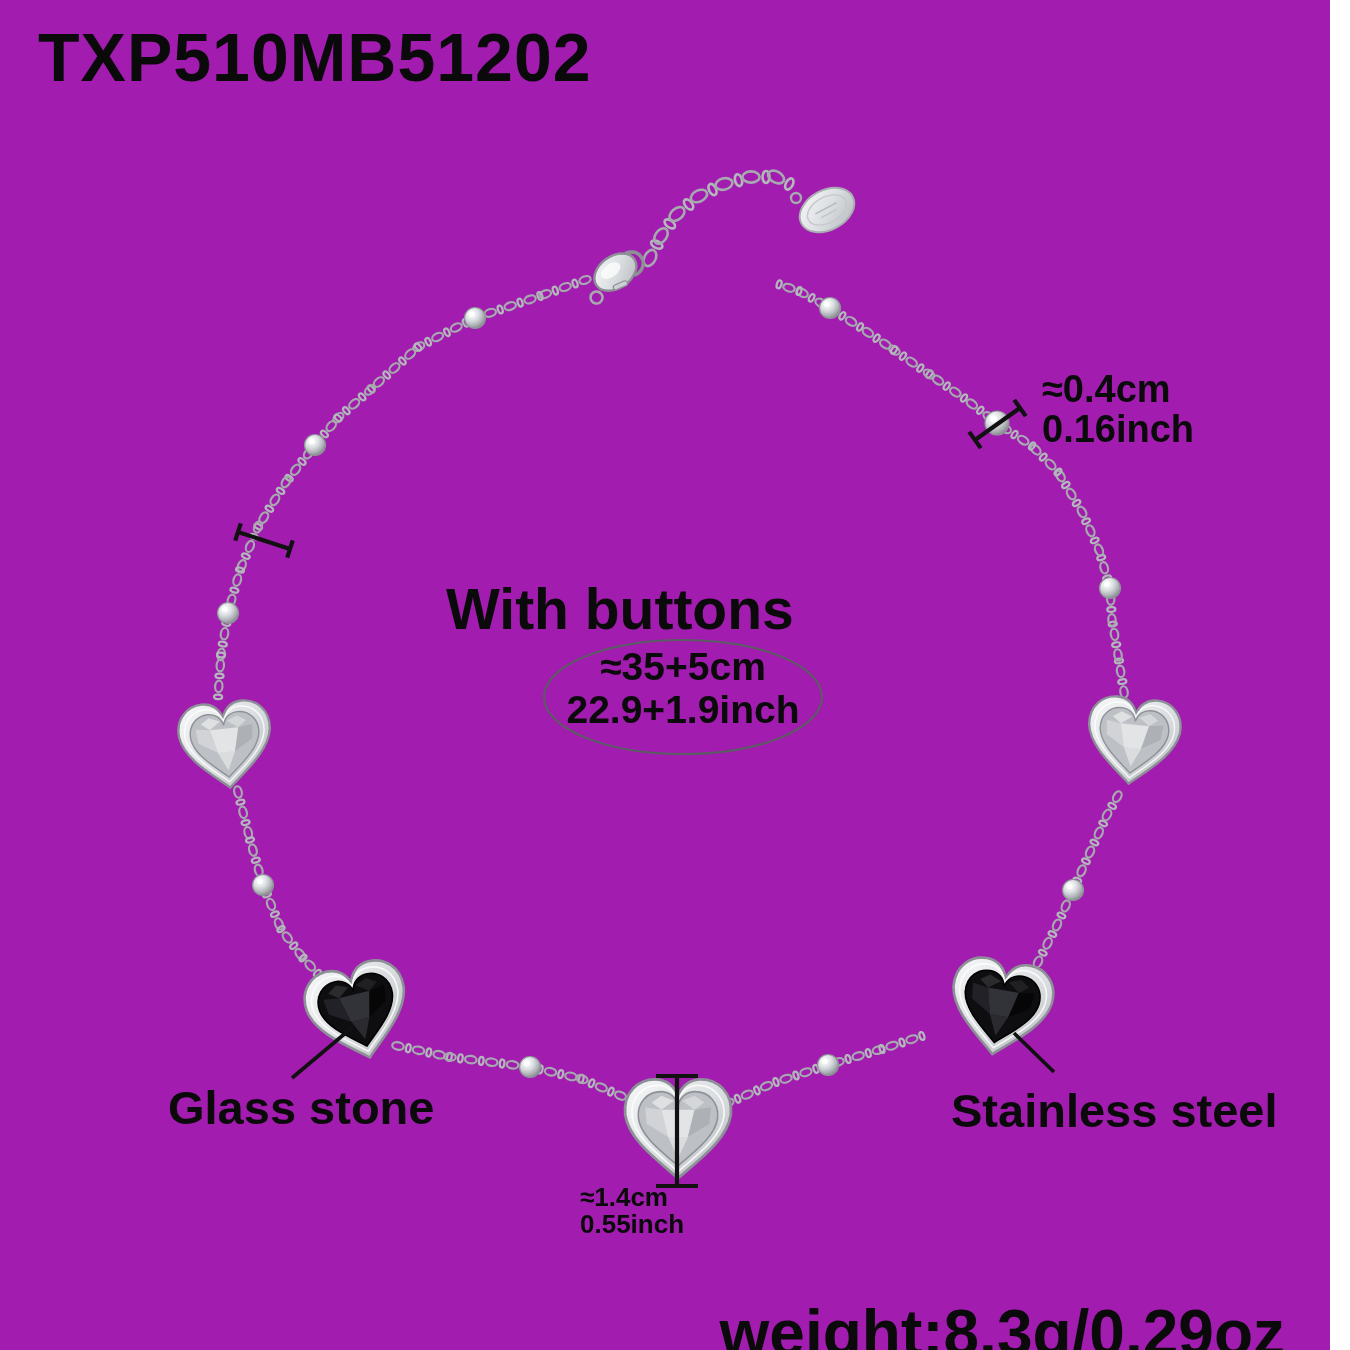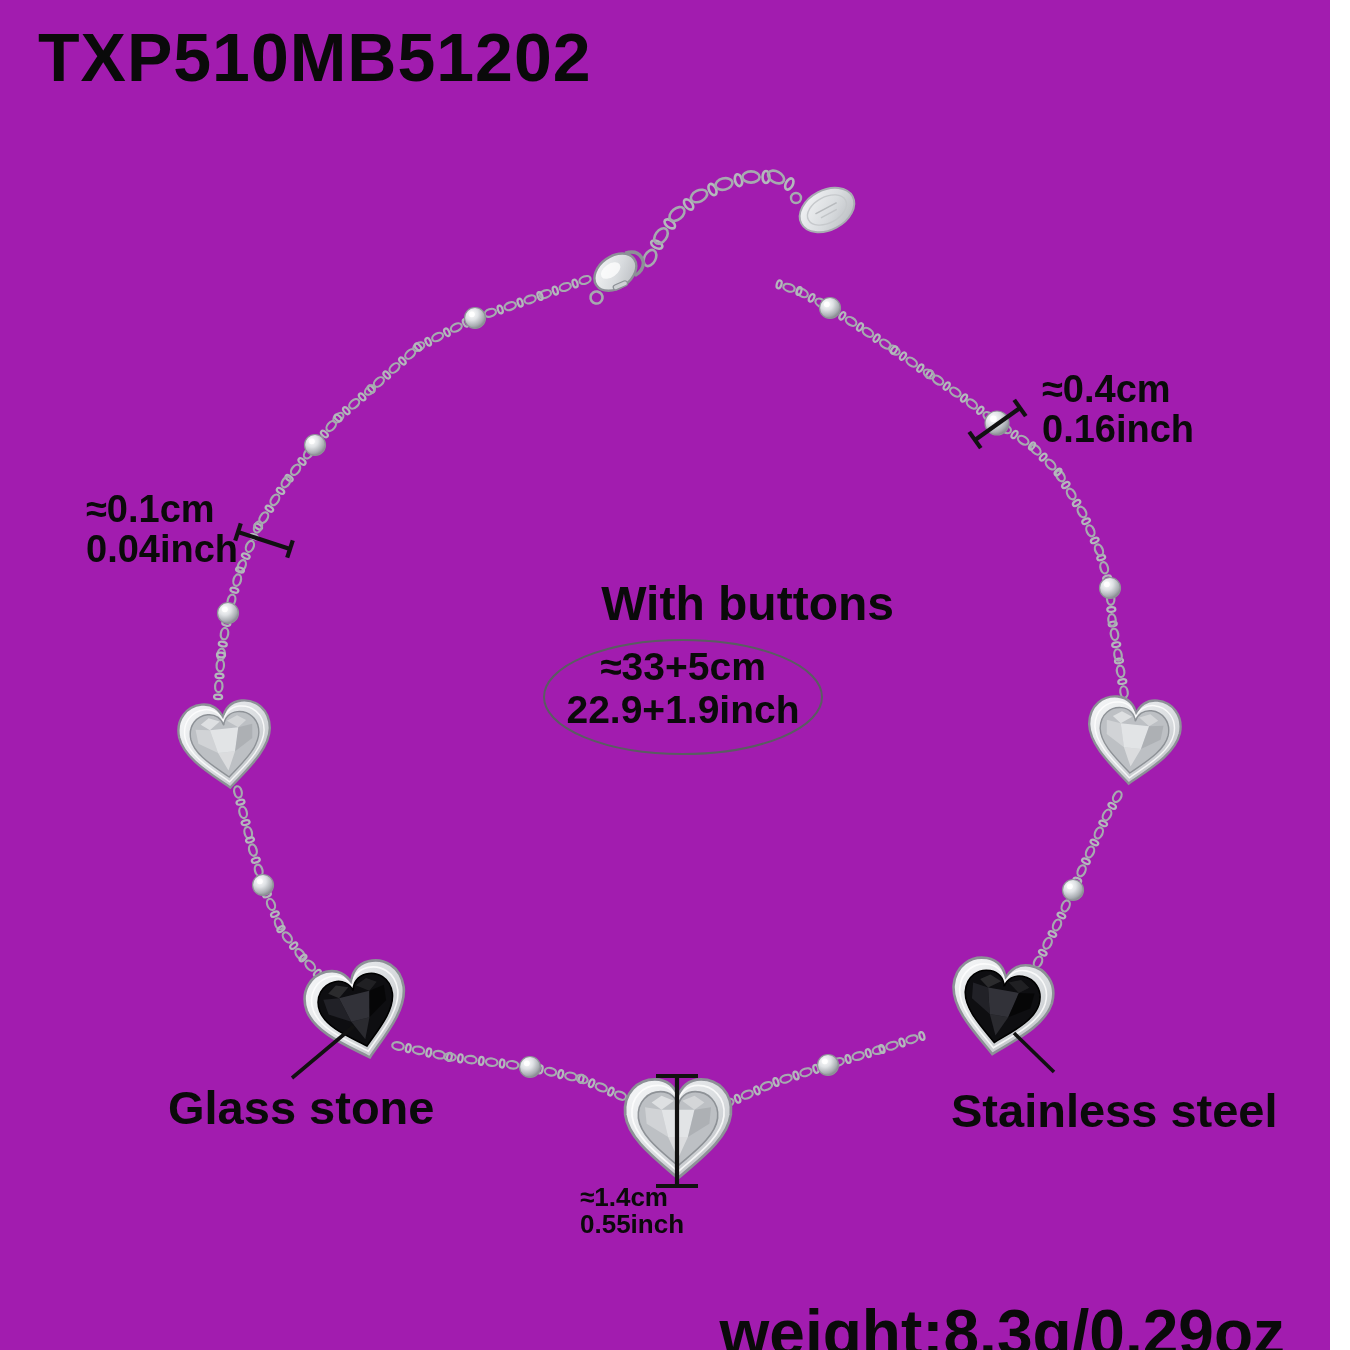--- a/index.html
+++ b/index.html
@@ -5,21 +5,21 @@
   html,body{margin:0;padding:0;background:#ffffff;}
   #stage{position:relative;width:1330px;height:1350px;background:#a21caf;overflow:hidden;
          font-family:"Liberation Sans","DejaVu Sans",sans-serif;color:#0a0a0a;text-decoration:underline;}
   #necklace-svg{position:absolute;left:0;top:0;}
   .lbl{position:absolute;font-weight:700;color:#0a0a0a;white-space:nowrap;}
   .product-code{left:38px;top:18px;font-size:68px;letter-spacing:1px;}
   .ann{font-size:38px;line-height:1.04;}
   #ann-bead{left:1042px;top:370px;}
   #ann-chain{left:86px;top:490px;}
   #ann-pendant{left:580px;top:1184px;font-size:26px;}
-  .with-heading{left:428px;top:576px;width:466px;text-align:right;font-size:48px;}
+  .with-heading{left:446px;top:576px;width:466px;text-align:left;font-size:57px;}
   .len-values{left:480px;top:646px;width:406px;text-align:center;font-size:39px;line-height:1.1;}
   #lbl-glass{left:168px;top:1080px;font-size:47px;}
   #lbl-steel{left:951px;top:1083px;font-size:47px;}
   #lbl-weight{right:45px;top:1296px;font-size:64px;}
 </style>
 </head>
 <body>
 
 <div id="stage">
 
@@ -404,29 +404,25 @@
       <ellipse cx="683" cy="697" rx="139" ry="57" fill="none" stroke="#5a5d61" stroke-width="2"></ellipse>
     </svg>
 
   <div class="lbl product-code">TXP510MB51202</div>
 
   <div class="lbl ann" id="ann-bead">
     <div>≈0.4cm</div>
     <div>0.16inch</div>
   </div>
 
-  <div class="lbl ann" id="ann-chain">
-    <div>≈0.1cm</div>
-    <div>0.04inch</div>
-  </div>
 
   <div class="lbl with-heading">With buttons</div>
 
   <div class="lbl len-values">
-    <div>≈33+5cm</div>
+    <div>≈35+5cm</div>
     <div>22.9+1.9inch</div>
   </div>
 
   <div class="lbl ann" id="ann-pendant">
     <div>≈1.4cm</div>
     <div>0.55inch</div>
   </div>
 
   <div class="lbl" id="lbl-steel">Stainless steel</div>
   <div class="lbl" id="lbl-glass">Glass stone</div>

